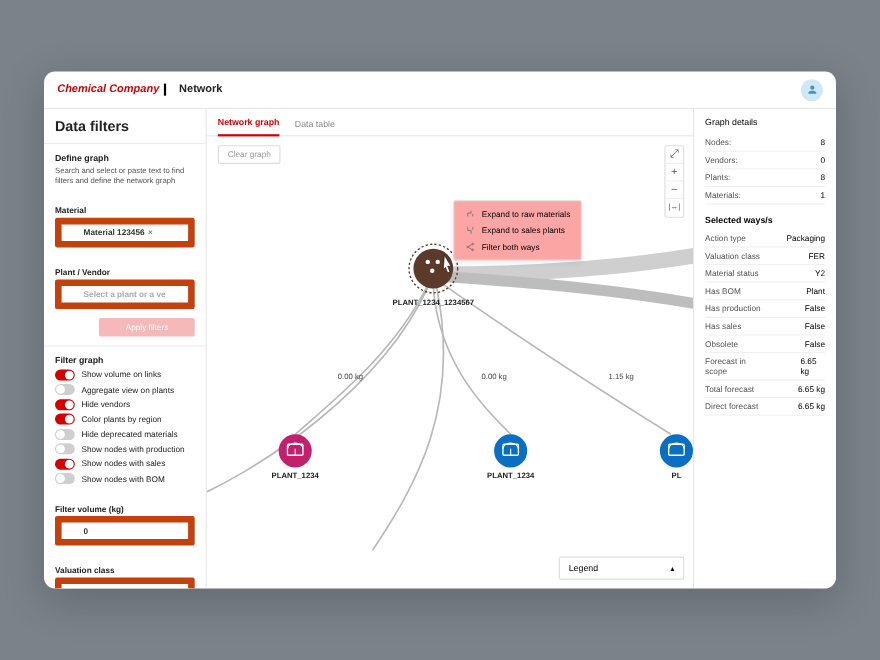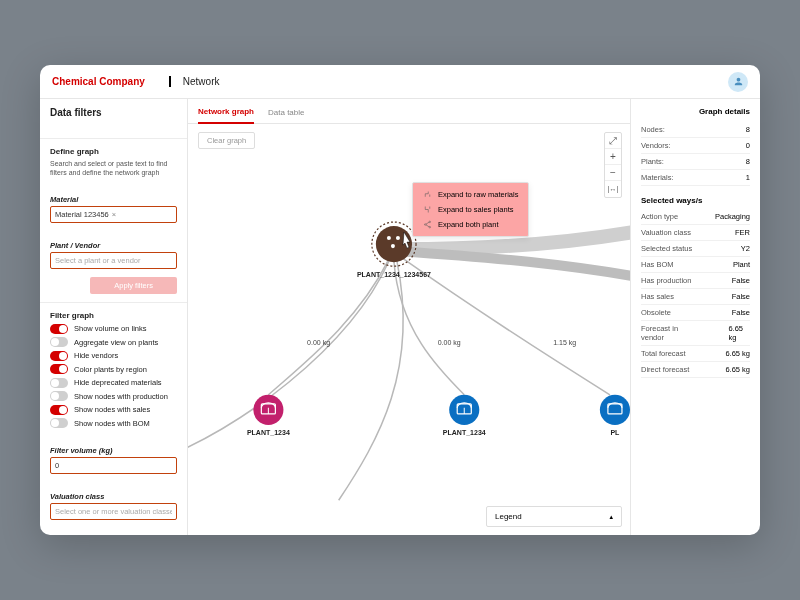--- a/index.html
+++ b/index.html
@@ -1,29 +1,29 @@
 <!DOCTYPE html>
 <html><head>
 <meta charset="utf-8">
 <style>
   * { box-sizing: border-box; margin: 0; padding: 0; font-family: -apple-system, BlinkMacSystemFont, "Segoe UI", Arial, sans-serif; }
   body { background: #7a828a; width: 800px; height: 600px; overflow: hidden; display: flex; align-items: center; justify-content: center; }
   .window { width: 720px; height: 470px; background: #fff; border-radius: 10px; box-shadow: 0 10px 40px rgba(0,0,0,0.2); display: flex; flex-direction: column; overflow: hidden; }
   .topbar { height: 34px; border-bottom: 1px solid #e6e6e6; display: flex; align-items: center; padding: 0 12px; font-size: 10px; }
-  .brand { color: #d40000; font-weight: 700; padding-right: 24px; border-right: 2px solid #000000; margin-right: 12px; }
-  .nav-item { font-weight: 400; color: #222; }
+  .brand { color: #d40000; font-weight: 700; padding-right: 4px; border-right: 2px solid #000000; margin-right: 12px; font-style: italic; }
+  .nav-item { font-weight: 700; color: #222; }
   .avatar { margin-left: auto; width: 20px; height: 20px; border-radius: 50%; background: #cfe8f7; display: flex; align-items: center; justify-content: center; }
   .avatar svg { width: 11px; height: 11px; fill: #4a8fbf; }
   .body { flex: 1; display: flex; min-height: 0; }
   .sidebar { width: 148px; border-right: 1px solid #e6e6e6; padding: 8px 10px; font-size: 8px; color: #222; overflow: hidden; }
-  .sb-title { font-weight: 700; font-size: 10px; margin-bottom: 20px; }
+  .sb-title { font-weight: 700; font-size: 13px; margin-bottom: 8px; }
   .sb-sec-title { font-weight: 700; font-size: 8px; margin: 6px 0 3px; }
   .sb-help { font-size: 7px; color: #555; line-height: 1.3; margin-bottom: 6px; }
-  .sb-label { font-weight: 700; font-size: 7.5px; margin: 18px 0 2px; font-style: italic; }
-  .input, .chipbox { width: 100%; border: 1px solid #c2410c; background: #fff; font-size: 7.5px; padding: 3px 4px; border-radius: 2px; color: #333; }
+  .sb-label { font-weight: 700; font-size: 7.5px; margin: 18px 0 2px; }
+  .input, .chipbox { width: 100%; border: 6px solid #c2410c; background: #fff; font-size: 7.5px; padding: 3px 20px; border-radius: 2px; color: #333; font-weight: bold; }
   .input::placeholder { color: #aaa; }
   .chipbox { display: flex; align-items: center; gap: 3px; }
   .chip { display: inline-flex; align-items: center; gap: 3px; font-size: 7.5px; }
   .chip-x { color: #888; cursor: pointer; }
   .apply-btn { margin-top: 8px; float: right; background: #f6b8b8; color: #fff; font-size: 7.5px; border: none; padding: 4px 24px; border-radius: 2px; }
   .clearfix::after { content: ""; display: block; clear: both; }
   .divider { border-top: 1px solid #ececec; margin: 8px -10px; }
   .toggle-row { display: flex; align-items: center; gap: 6px; font-size: 7.5px; margin: 3.5px 0; }
   .tgl { width: 18px; height: 10px; border-radius: 5px; position: relative; flex-shrink: 0; }
   .tgl::after { content: ""; position: absolute; width: 8px; height: 8px; background: #fff; border-radius: 50%; top: 1px; }
@@ -39,24 +39,24 @@
   .clear-btn { position: absolute; top: 8px; left: 10px; font-size: 7.5px; color: #999; border: 1px solid #ddd; background: #fff; padding: 3px 8px; border-radius: 2px; }
   .map-ctrl { position: absolute; top: 8px; right: 8px; width: 18px; border: 1px solid #ddd; border-radius: 2px; background: #fff; font-size: 10px; color: #555; text-align: center; }
   .map-ctrl div { height: 16px; line-height: 16px; border-bottom: 1px solid #eee; cursor: pointer; }
   .map-ctrl div:last-child { border-bottom: none; font-size: 7px; }
   svg.graph { position: absolute; inset: 0; width: 100%; height: 100%; }
   .ctx-menu { position: absolute; top: 58px; left: 224px; background: #fca5a5; border: 1px solid #e0e0e0; border-radius: 2px; box-shadow: 0 2px 6px rgba(0,0,0,0.08); font-size: 7.5px; padding: 4px 0; }
   .ctx-item { display: flex; align-items: center; gap: 6px; padding: 3px 10px; cursor: pointer; white-space: nowrap; }
   .ctx-item svg { width: 9px; height: 9px; stroke: #555; fill: none; stroke-width: 1.5; }
   .node-label { font-size: 7px; fill: #222; text-anchor: middle; font-weight: 600; }
   .edge-label { font-size: 7px; fill: #444; text-anchor: middle; }
-  .legend { position: absolute; bottom: 8px; right: 8px; width: 136px; border: 1px solid #ddd; background: #fff; font-size: 8px; padding: 5px 8px; display: flex; align-items: center; justify-content: space-between; border-radius: 2px; }
+  .legend { position: absolute; bottom: 8px; right: 8px; width: 114px; border: 1px solid #ddd; background: #fff; font-size: 8px; padding: 5px 8px; display: flex; align-items: center; justify-content: space-between; border-radius: 2px; }
   .legend .caret { font-size: 7px; }
   .details { width: 130px; border-left: 1px solid #e6e6e6; padding: 8px 10px; font-size: 7.5px; overflow: hidden; }
-  .d-title { font-weight: 700; font-size: 8px; margin-bottom: 6px; text-align: right; }
+  .d-title { font-weight: 400; font-size: 8px; margin-bottom: 6px; }
   .d-row { display: flex; justify-content: space-between; padding: 3px 0; border-bottom: 1px solid #f0f0f0; gap: 33px; }
   .d-row span:first-child { color: #555; }
   .d-sec { font-weight: 700; font-size: 8px; margin: 10px 0 4px; }
 </style>
 </head>
 <body>
 
 <div class="window">
   <div class="topbar">
     <span class="brand">Chemical Company</span>
@@ -214,21 +214,21 @@
               </svg>
             <span>Expand to sales plants</span>
           </div>
           <div class="ctx-item">
             <svg viewBox="0 0 24 24">
                 <circle cx="6" cy="12" r="2"></circle>
                 <circle cx="18" cy="5" r="2"></circle>
                 <circle cx="18" cy="19" r="2"></circle>
                 <path d="M8 11 L16 6 M8 13 L16 18"></path>
               </svg>
-            <span>Expand both plant</span>
+            <span>Filter both ways</span>
           </div>
         </div>
 
         <div class="legend">
           <span>Legend</span>
           <span class="caret">▴</span>
         </div>
       </div>
     </div>
 
@@ -256,41 +256,41 @@
       <div id="props">
           <div class="d-row">
             <span>Action type</span>
             <span>Packaging</span>
           </div>
           <div class="d-row">
             <span>Valuation class</span>
             <span>FER</span>
           </div>
           <div class="d-row">
-            <span>Selected status</span>
+            <span>Material status</span>
             <span>Y2</span>
           </div>
           <div class="d-row">
             <span>Has BOM</span>
             <span>Plant</span>
           </div>
           <div class="d-row">
             <span>Has production</span>
             <span>False</span>
           </div>
           <div class="d-row">
             <span>Has sales</span>
             <span>False</span>
           </div>
           <div class="d-row">
             <span>Obsolete</span>
             <span>False</span>
           </div>
           <div class="d-row">
-            <span>Forecast in vendor</span>
+            <span>Forecast in scope</span>
             <span>6.65 kg</span>
           </div>
           <div class="d-row">
             <span>Total forecast</span>
             <span>6.65 kg</span>
           </div>
           <div class="d-row">
             <span>Direct forecast</span>
             <span>6.65 kg</span>
           </div>

